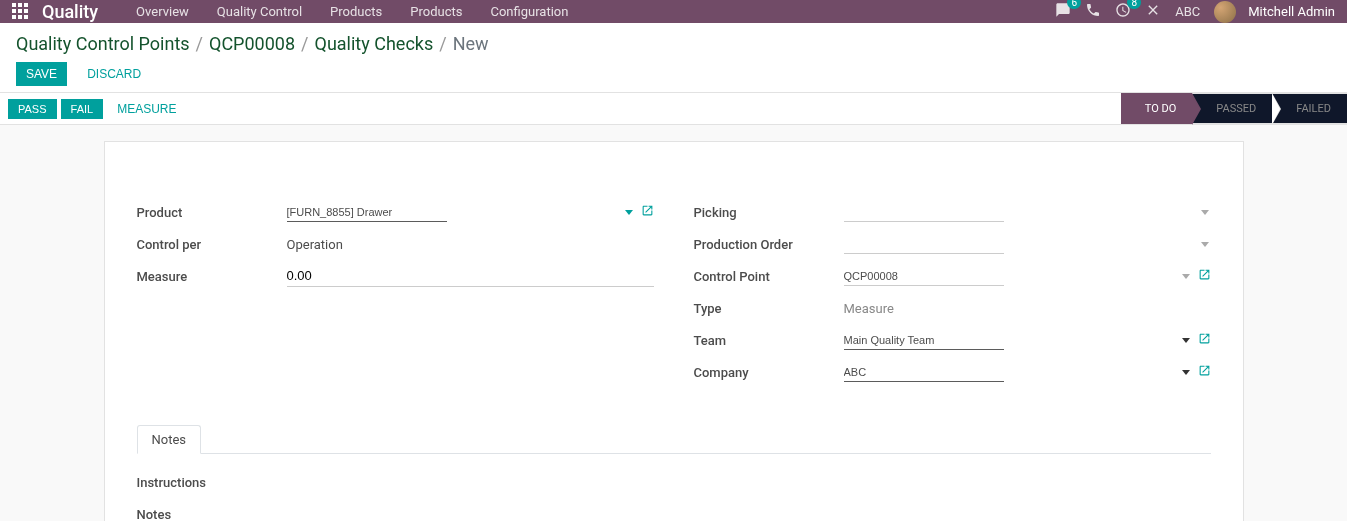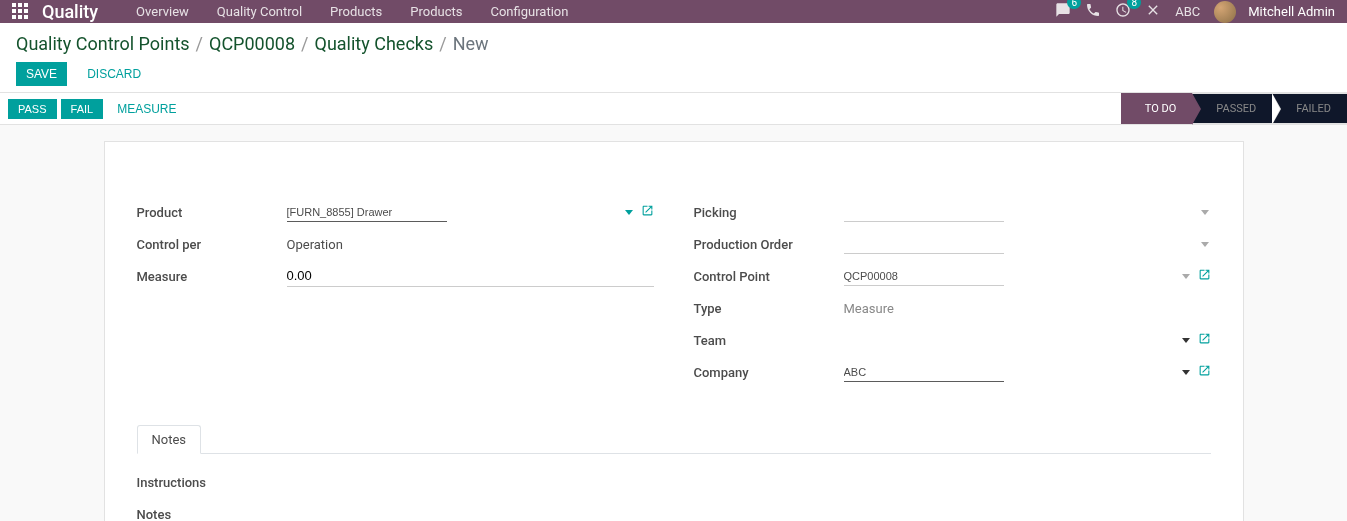--- a/index.html
+++ b/index.html
@@ -231,20 +231,21 @@
         <div class="form-row">
           <div class="form-label">Type</div>
           <div class="form-widget">
               <span class="readonly" style="color:#888">Measure</span>
             </div>
         </div>
         <div class="form-row">
           <div class="form-label">Team</div>
           <div class="form-widget">
             <div class="m2o-wrap">
+              <input class="m2o-input filled" value="Main Quality Team" style="">
               <span class="m2o-caret"><svg viewBox="0 0 10 10" style="fill:#333">
                     <path d="M0 2 L10 2 L5 8 Z"></path>
                   </svg></span>
             </div>
             <span class="ext-link"><svg viewBox="0 0 24 24">
                   <path d="M14 3v2h3.59l-9.83 9.83 1.41 1.41L19 6.41V10h2V3h-7zM19 19H5V5h7V3H5c-1.1 0-2 .9-2 2v14c0 1.1.9 2 2 2h14c1.1 0 2-.9 2-2v-7h-2v7z"></path>
                 </svg></span>
           </div>
         </div>
         <div class="form-row">

